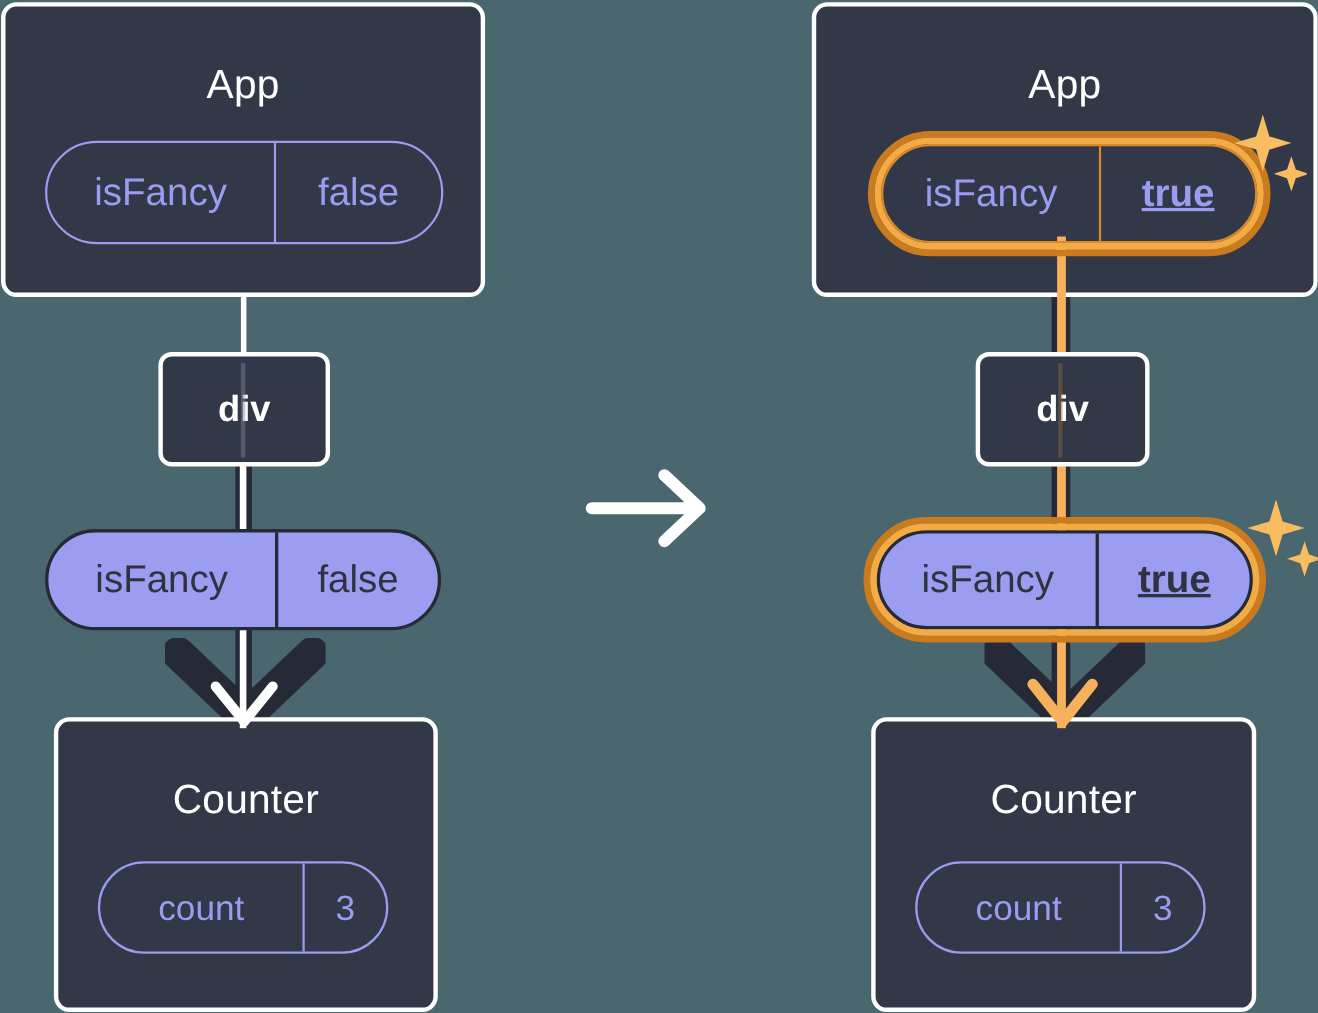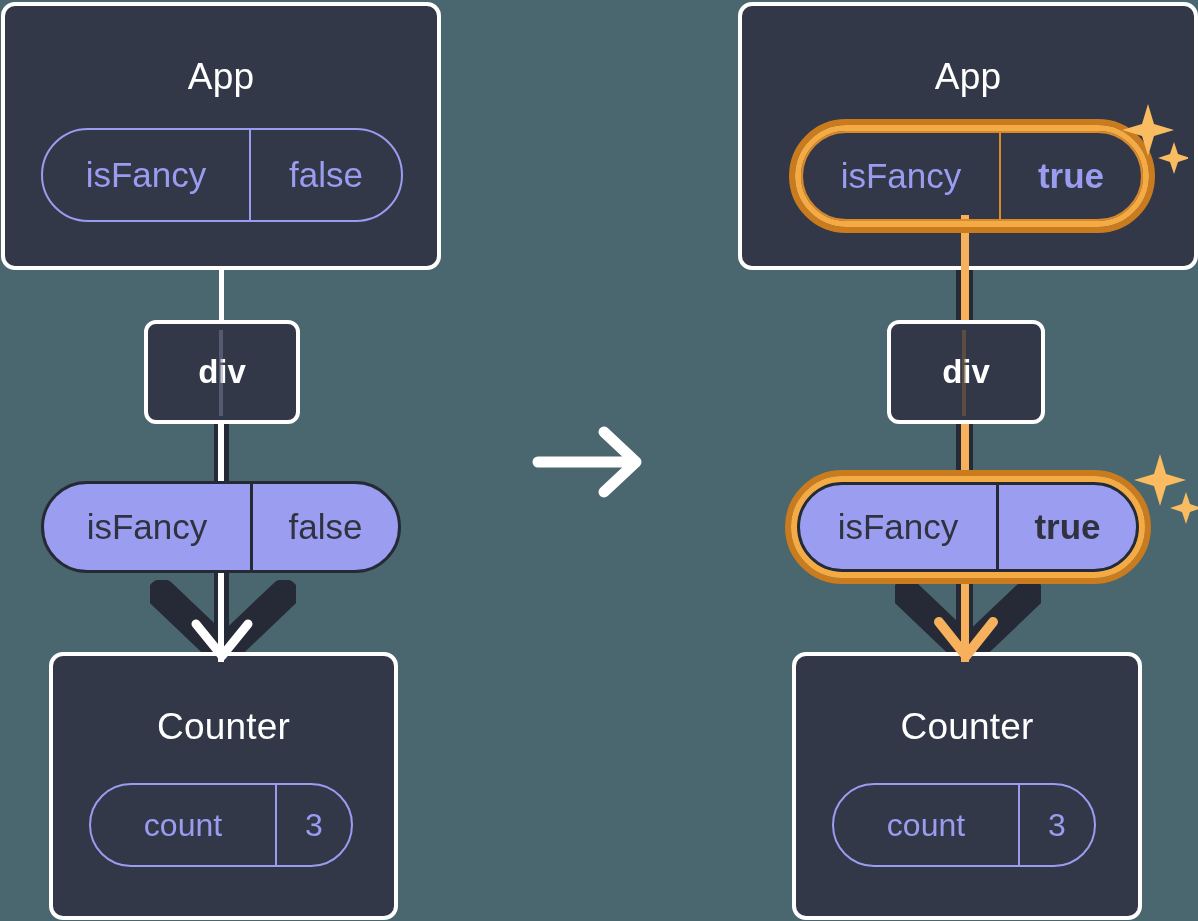--- a/index.html
+++ b/index.html
@@ -79,21 +79,21 @@
   .hl-ring{
     position:absolute;
     border-radius:999px;
     box-sizing:border-box;
     pointer-events:none;
   }
   .hl-ring.outer{border:6px solid #C97B1E;z-index:8;}
   .hl-ring.inner{border:6px solid #F5AB44;z-index:9;}
 
   
-  .bold-val{font-weight:bold;}
+  .bold-val{font-weight:bold;text-decoration:underline;}
   .val-purple{color:#9A9CF0 !important;}
   
   .line-white-thin{
     position:absolute;
     width:5px;background:#FFFFFF;z-index:2;
   }
   
   .line-dark{
     position:absolute;
     width:15px;background:#262A36;z-index:3;

